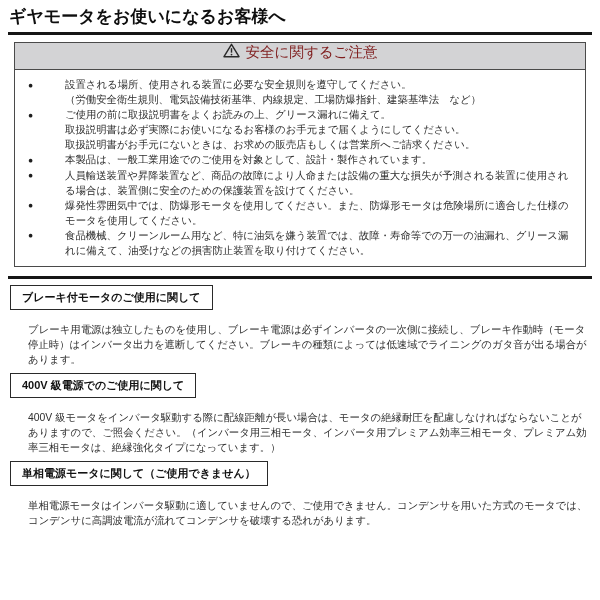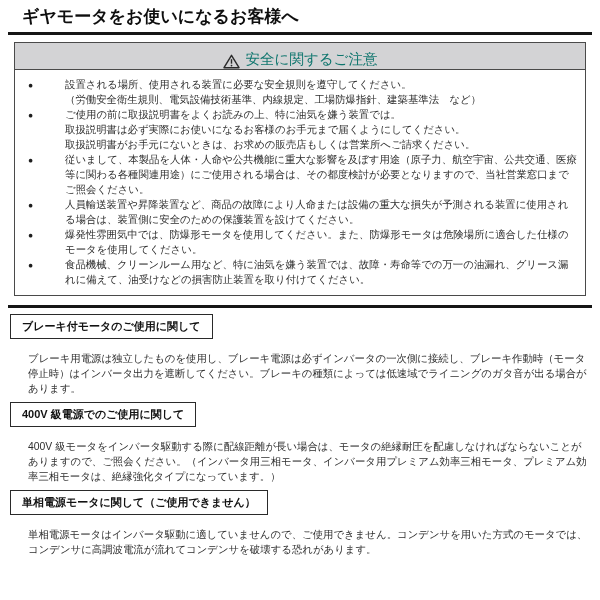--- a/index.html
+++ b/index.html
@@ -5,34 +5,34 @@
   html,body{margin:0;padding:0;}
   body{
     width:600px;height:600px;background:#ffffff;overflow:hidden;
     font-family:"Liberation Sans","DejaVu Sans",sans-serif;
     -webkit-font-smoothing:antialiased;
   }
   .page{padding:5px 8px 0 8px;}
 
   .doc-title{
     font-size:17px;font-weight:700;color:#0e0e0e;
-    margin:1px 0 5px 14px;line-height:21px;
+    margin:1px 0 5px 1px;line-height:21px;
   }
   .rule{height:3px;background:#161616;}
 
   .safety-box{
     border:1.5px solid #4a4a4a;
     margin:7px 6px 0 6px;
   }
   .safety-header{
     background:#d3d3d5;
     border-bottom:1.5px solid #4a4a4a;
     height:26px;
-    display:flex;align-items:flex-end;justify-content:center;gap:6px;
-    font-size:14.5px;color:#0f766e;
+    display:flex;align-items:flex-start;justify-content:center;gap:6px;
+    font-size:14.5px;color:#7f1d1d;
   }
   .warning-icon{display:inline-flex;}
   .safety-body{padding:7px 8px 8px 13px;}
   .bullet{display:flex;}
   .bullet .dot{
     width:13px;flex:0 0 13px;font-size:8.5px;line-height:15px;color:#1e1e1e;
     padding-top:0.5px;
   }
   .bullet .bullet-text{flex:1;}
   .bullet-line,.sub-body{
@@ -76,30 +76,30 @@
         <span class="dot">●</span>
         <div class="bullet-text">
           <div class="bullet-line">設置される場所、使用される装置に必要な安全規則を遵守してください。</div>
           <div class="bullet-line">（労働安全衛生規則、電気設備技術基準、内線規定、工場防爆指針、建築基準法　など）</div>
         </div>
       </div>
 
       <div class="bullet">
         <span class="dot">●</span>
         <div class="bullet-text">
-          <div class="bullet-line">ご使用の前に取扱説明書をよくお読みの上、特に油気を嫌う装置では。</div>
+          <div class="bullet-line">ご使用の前に取扱説明書をよくお読みの上、グリース漏れに備えて。</div>
           <div class="bullet-line">取扱説明書は必ず実際にお使いになるお客様のお手元まで届くようにしてください。</div>
           <div class="bullet-line">取扱説明書がお手元にないときは、お求めの販売店もしくは営業所へご請求ください。</div>
         </div>
       </div>
 
       <div class="bullet">
         <span class="dot">●</span>
         <div class="bullet-text">
-          <div class="bullet-line">従いまして、本製品を人体・人命や公共機能に重大な影響を及ぼす用途（原子力、航空宇宙、公共交通、医療等に関わる各種関連用途）にご使用される場合は、その都度検討が必要となりますので、当社営業窓口までご照会ください。</div>
+          <div class="bullet-line">本製品は、一般工業用途でのご使用を対象として、設計・製作されています。</div>
         </div>
       </div>
 
       <div class="bullet">
         <span class="dot">●</span>
         <div class="bullet-text">
           <div class="bullet-line">人員輸送装置や昇降装置など、商品の故障により人命または設備の重大な損失が予測される装置に使用される場合は、装置側に安全のための保護装置を設けてください。</div>
         </div>
       </div>
 

